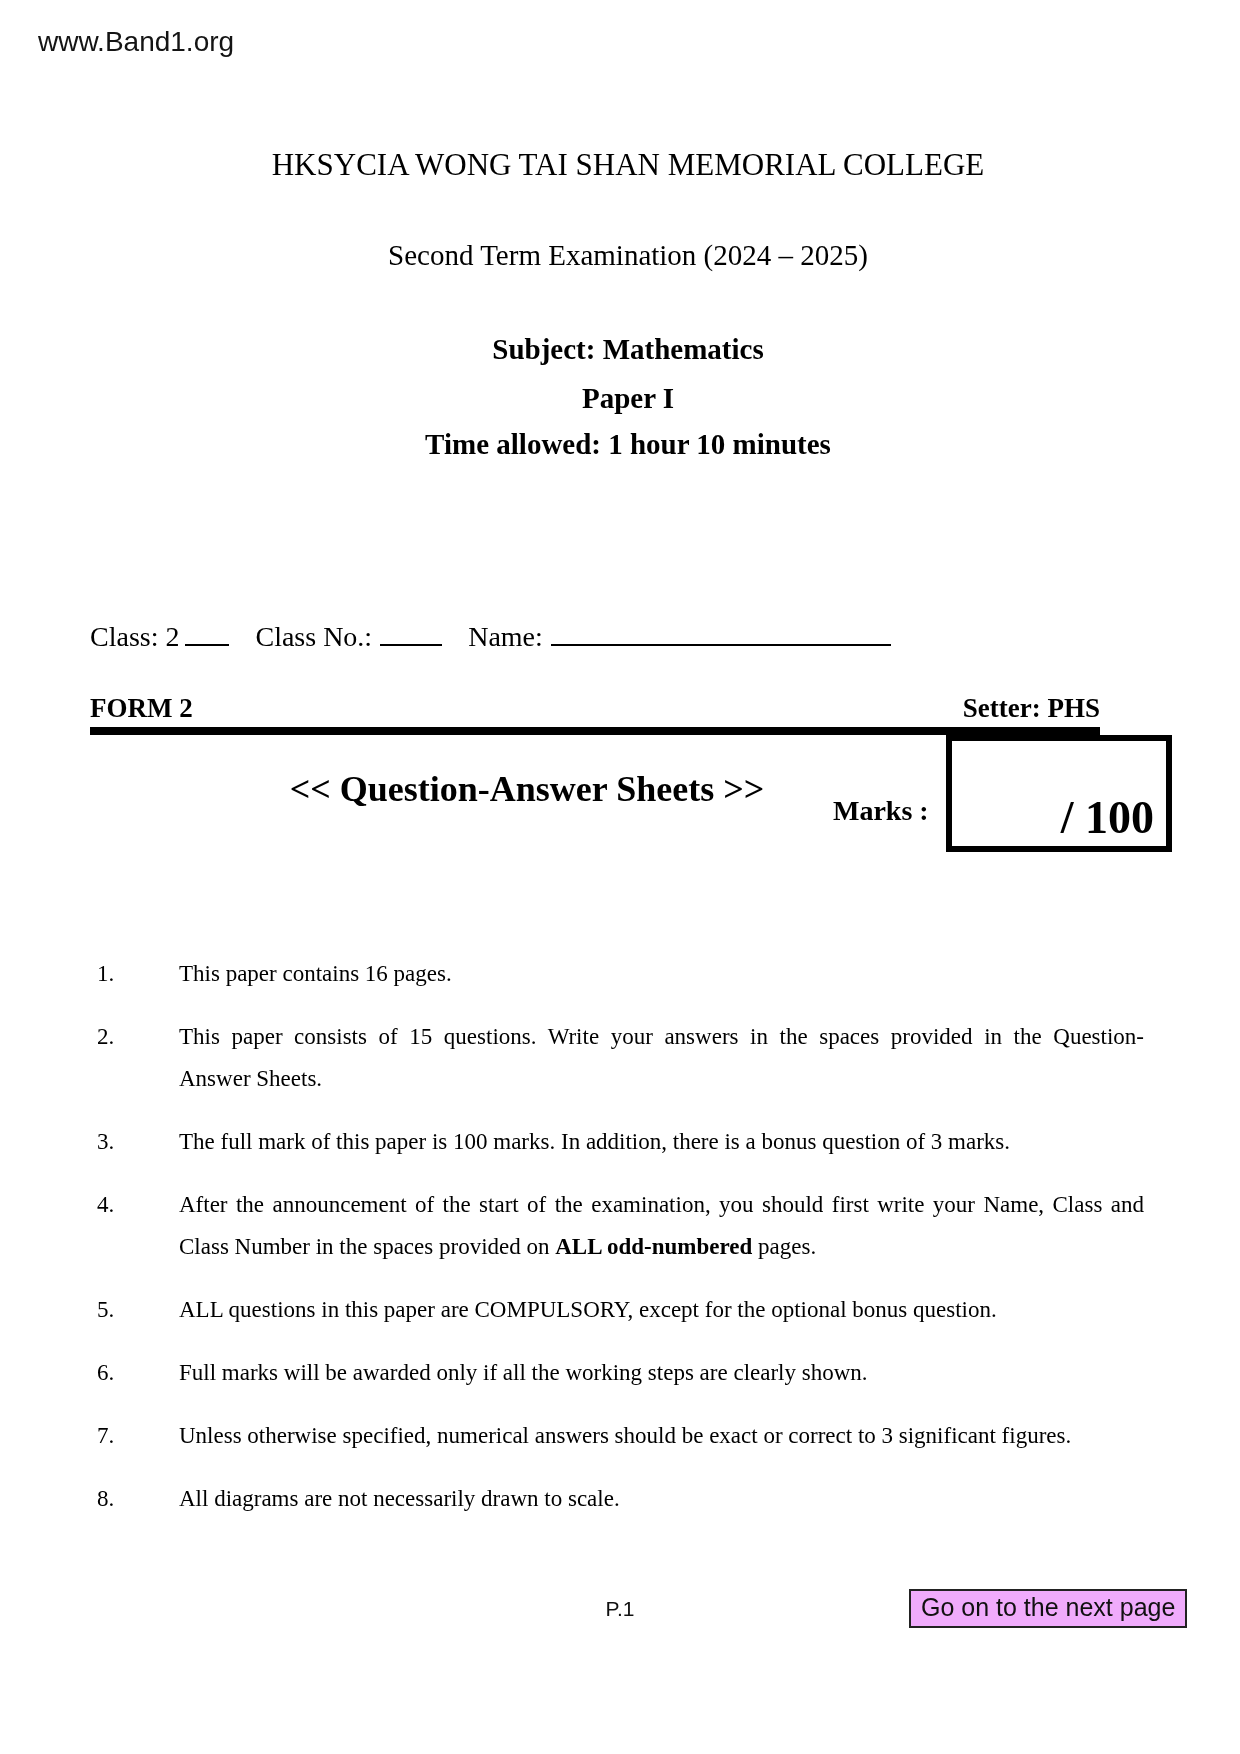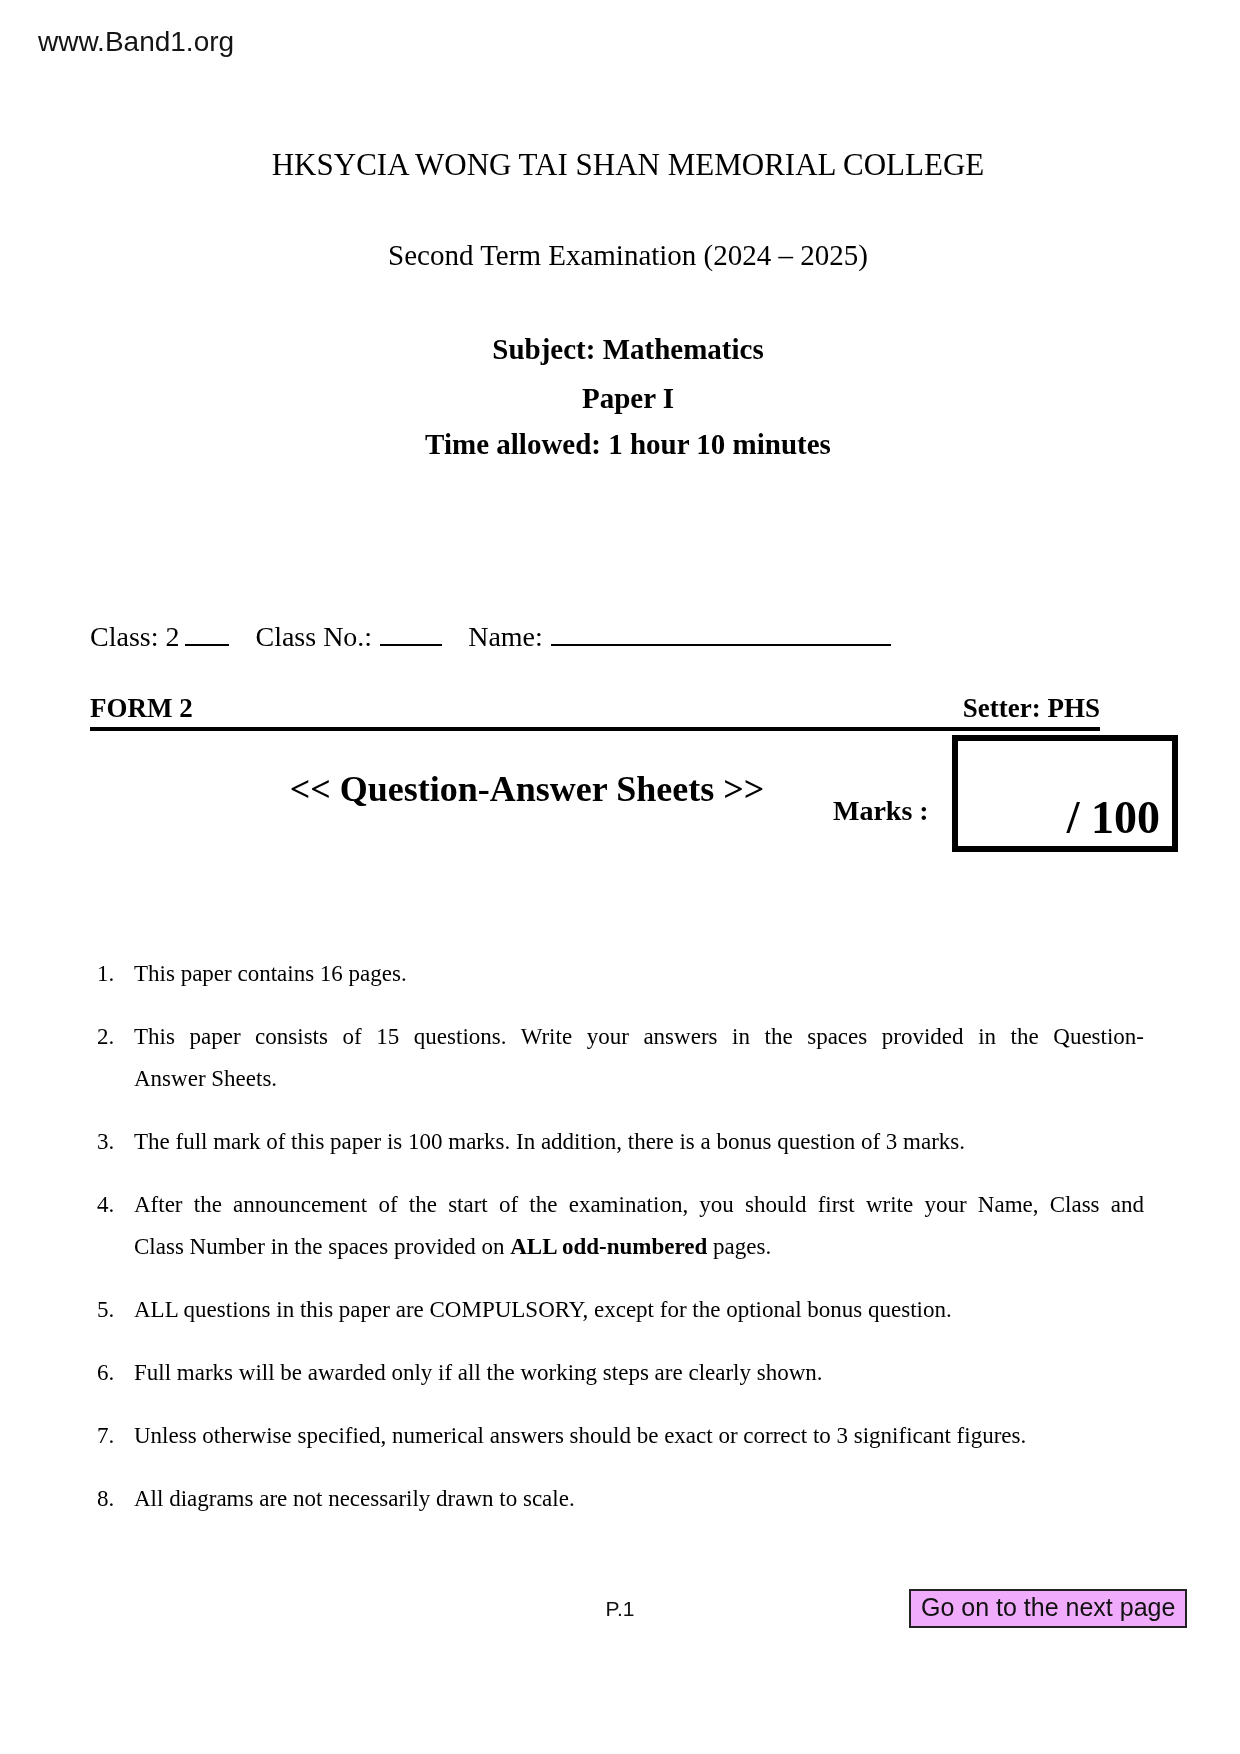--- a/index.html
+++ b/index.html
@@ -30,46 +30,45 @@
   .student-line .group{display:inline-block;}
   .student-line .group + .group{margin-left:26px;}
   .blank{display:inline-block;border-bottom:2px solid #000;height:26px;vertical-align:baseline;}
   .w44{width:44px;margin-left:6px;}
   .w62{width:62px;margin-left:8px;}
   .w340{width:340px;margin-left:8px;}
 
   .form-row{
     position:absolute;left:90px;top:694px;width:1010px;
     display:flex;justify-content:space-between;align-items:flex-end;
-    border-bottom:4px solid #000000;padding-bottom:5px;
+    border-bottom:8px solid #000000;padding-bottom:5px;
     font-size:27px;font-weight:700;line-height:1.05;
   }
 
   .sheet-title{
     position:absolute;left:0;top:770px;width:1054px;
     text-align:center;font-size:36px;font-weight:700;line-height:1.1;
   }
   .marks-label{position:absolute;left:833px;top:795px;font-size:28px;font-weight:700;}
   .marks-box{
     position:absolute;left:946px;top:735px;width:226px;height:117px;
     box-sizing:border-box;border:6px solid #000;
     display:flex;align-items:flex-end;justify-content:flex-end;
     background:#fff;
-    margin-left:6px;
   }
   .marks-value{font-size:46px;font-weight:700;line-height:1;padding:0 12px 5px 0;}
 
   .inst-heading{position:absolute;left:92px;top:896px;font-size:31px;font-weight:700;}
   .inst-list{position:absolute;left:97px;top:953px;width:1047px;}
   .inst-item{
     position:relative;padding-left:37px;margin-bottom:21px;
     font-size:23px;line-height:42px;
   }
   .inst-item .num{position:absolute;left:0;top:0;}
-  .inst-item .line{white-space:nowrap;text-align:left;}
+  .inst-item .line{white-space:nowrap;text-align:left;margin-left:45px;}
   .inst-item .line.just{white-space:normal;text-align:justify;text-align-last:justify;}
 
   .footer-page{
     position:absolute;left:0;top:1597px;width:1240px;text-align:center;
     font-family:"Liberation Sans","DejaVu Sans",sans-serif;font-size:21px;color:#111;
   }
   .footer-next{
     position:absolute;left:909px;top:1589px;
     border:2px solid #222;padding:2px 10px 4px 10px;
     font-family:"Liberation Sans","DejaVu Sans",sans-serif;font-size:25px;color:#111;

